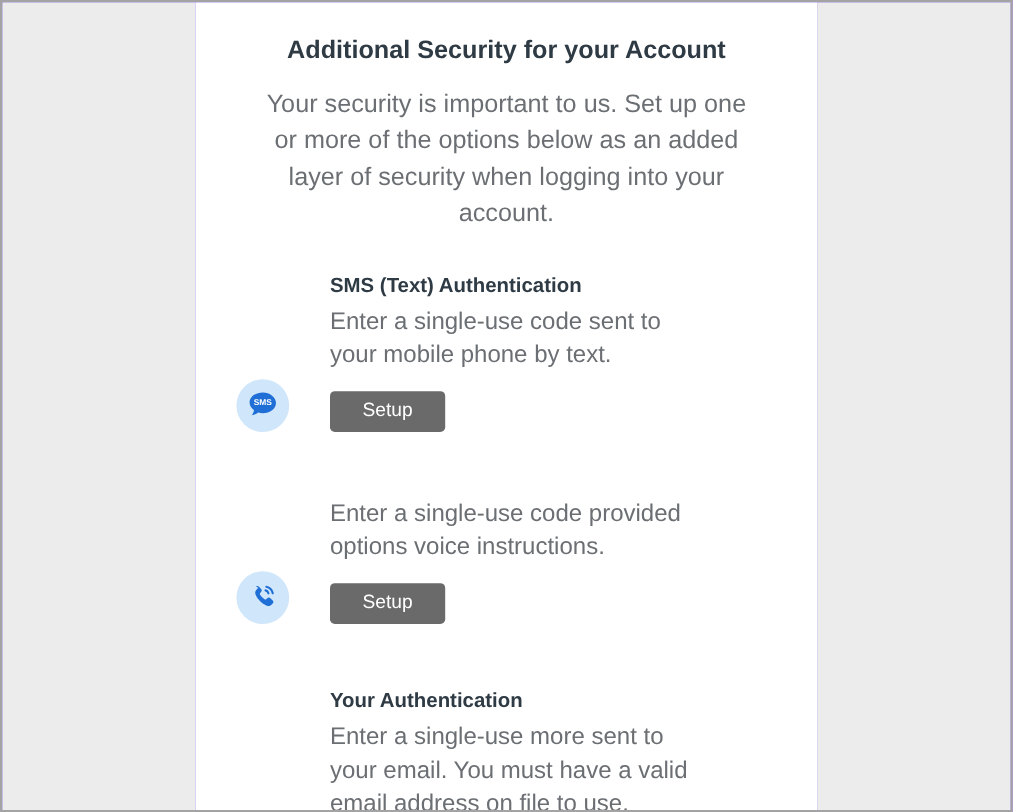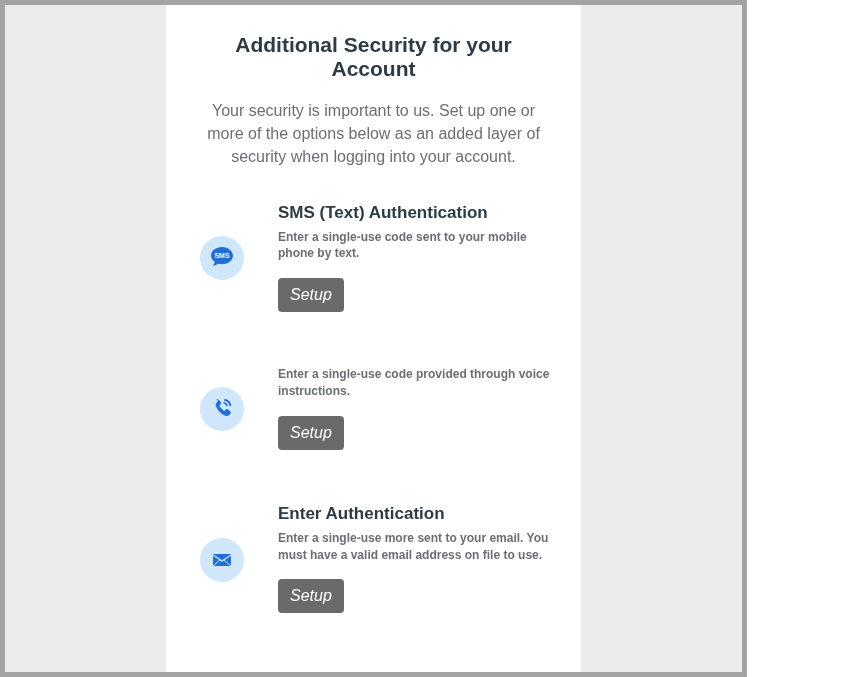--- a/index.html
+++ b/index.html
@@ -3,23 +3,23 @@
   <meta charset="utf-8">
   <style>
     * { box-sizing: border-box; margin: 0; padding: 0; }
     html, body { height: 100%; }
     body {
       font-family: "Segoe UI", "Helvetica Neue", Arial, sans-serif;
       background: #fff;
       color: #4a4a4a;
     }
     .frame {
-      width: 747px;
+      width: 844px;
       height: 677px;
-      border: 5px solid #a3a3a3;
+      border: 2px solid #a3a3a3;
       background: #8b5cf6;
       display: flex;
     }
     .gutter {
       flex: 0 0 161px;
       background: #ececec;
     }
     .card {
       flex: 1;
       background: #fff;
@@ -27,30 +27,30 @@
       overflow: hidden;
     }
     h1.page-title {
       font-size: 21px;
       font-weight: 700;
       color: #2e3a44;
       text-align: center;
       margin-bottom: 18px;
     }
     .subtitle {
-      font-size: 16px;
+      font-size: 21px;
       line-height: 1.45;
       color: #6b6f73;
       text-align: center;
       max-width: 420px;
       margin: 0 auto 34px auto;
     }
     .option {
       display: flex;
-      align-items: center;
+      align-items: flex-end;
       margin-bottom: 54px;
       padding-left: 4px;
     }
     .icon-circle {
       flex: 0 0 44px;
       width: 44px;
       height: 44px;
       border-radius: 50%;
       background: #cfe6fb;
       display: flex;
@@ -63,36 +63,34 @@
       margin-left: 34px;
       max-width: 300px;
     }
     .option-title {
       font-size: 17px;
       font-weight: 700;
       color: #2e3a44;
       margin-bottom: 6px;
     }
     .option-desc {
-      font-size: 12px;
+      font-size: 20px;
       line-height: 1.4;
       color: #6b6f73;
       margin-bottom: 16px;
-      font-weight: bold;
     }
     .setup-btn {
       background: #6a6a6a;
       color: #fff;
       border: none;
       border-radius: 4px;
       font-size: 16px;
       font-weight: 500;
-      padding: 8px 12px;
+      padding: 8px 27px;
       cursor: pointer;
-      font-style: italic;
     }
   </style>
 </head>
 <body>
 
 <div class="frame">
   <div class="gutter"></div>
 
   <div class="card">
 
@@ -115,35 +113,35 @@
 
     <div class="option">
       <div class="icon-circle">
         <svg width="26" height="26" viewBox="0 0 26 26">
           <path d="M7.2 3.8c.7-.7 1.8-.7 2.4 0l2 2c.6.6.7 1.6.1 2.3l-1 1.2c-.3.4-.3.9 0 1.3 1 1.5 2.3 2.8 3.8 3.8.4.3.9.3 1.3 0l1.2-1c.7-.6 1.7-.5 2.3.1l2 2c.7.6.7 1.7 0 2.4l-1.1 1.1c-1 1-2.5 1.3-3.8.8-4.3-1.7-7.8-5.2-9.5-9.5-.5-1.3-.2-2.8.8-3.8l1.5-1.7z" fill="#1f6fd6"></path>
           <path d="M16 4c2.6.6 4.7 2.7 5.3 5.3" stroke="#1f6fd6" stroke-width="1.8" stroke-linecap="round" fill="none"></path>
           <path d="M15.3 7c1.2.3 2.1 1.2 2.4 2.4" stroke="#1f6fd6" stroke-width="1.8" stroke-linecap="round" fill="none"></path>
         </svg>
       </div>
       <div class="option-body">
-        <div class="option-desc">Enter a single-use code provided through voice instructions.</div>
+        <div class="option-desc">Enter a single-use code provided options voice instructions.</div>
         <button class="setup-btn">Setup</button>
       </div>
     </div>
 
     <div class="option">
       <div class="icon-circle">
         <svg width="26" height="26" viewBox="0 0 26 26">
           <rect x="4" y="7" width="18" height="12" rx="1" fill="#1f6fd6"></rect>
           <path d="M4 8l9 6 9-6" stroke="#cfe6fb" stroke-width="1.4" fill="none"></path>
           <path d="M4 19l7-6M22 19l-7-6" stroke="#cfe6fb" stroke-width="1" fill="none"></path>
         </svg>
       </div>
       <div class="option-body">
-        <div class="option-title">Enter Authentication</div>
+        <div class="option-title">Your Authentication</div>
         <div class="option-desc">Enter a single-use more sent to your email. You must have a valid email address on file to use.</div>
         <button class="setup-btn">Setup</button>
       </div>
     </div>
 
   </div>
 
   <div class="gutter"></div>
 </div>
 

